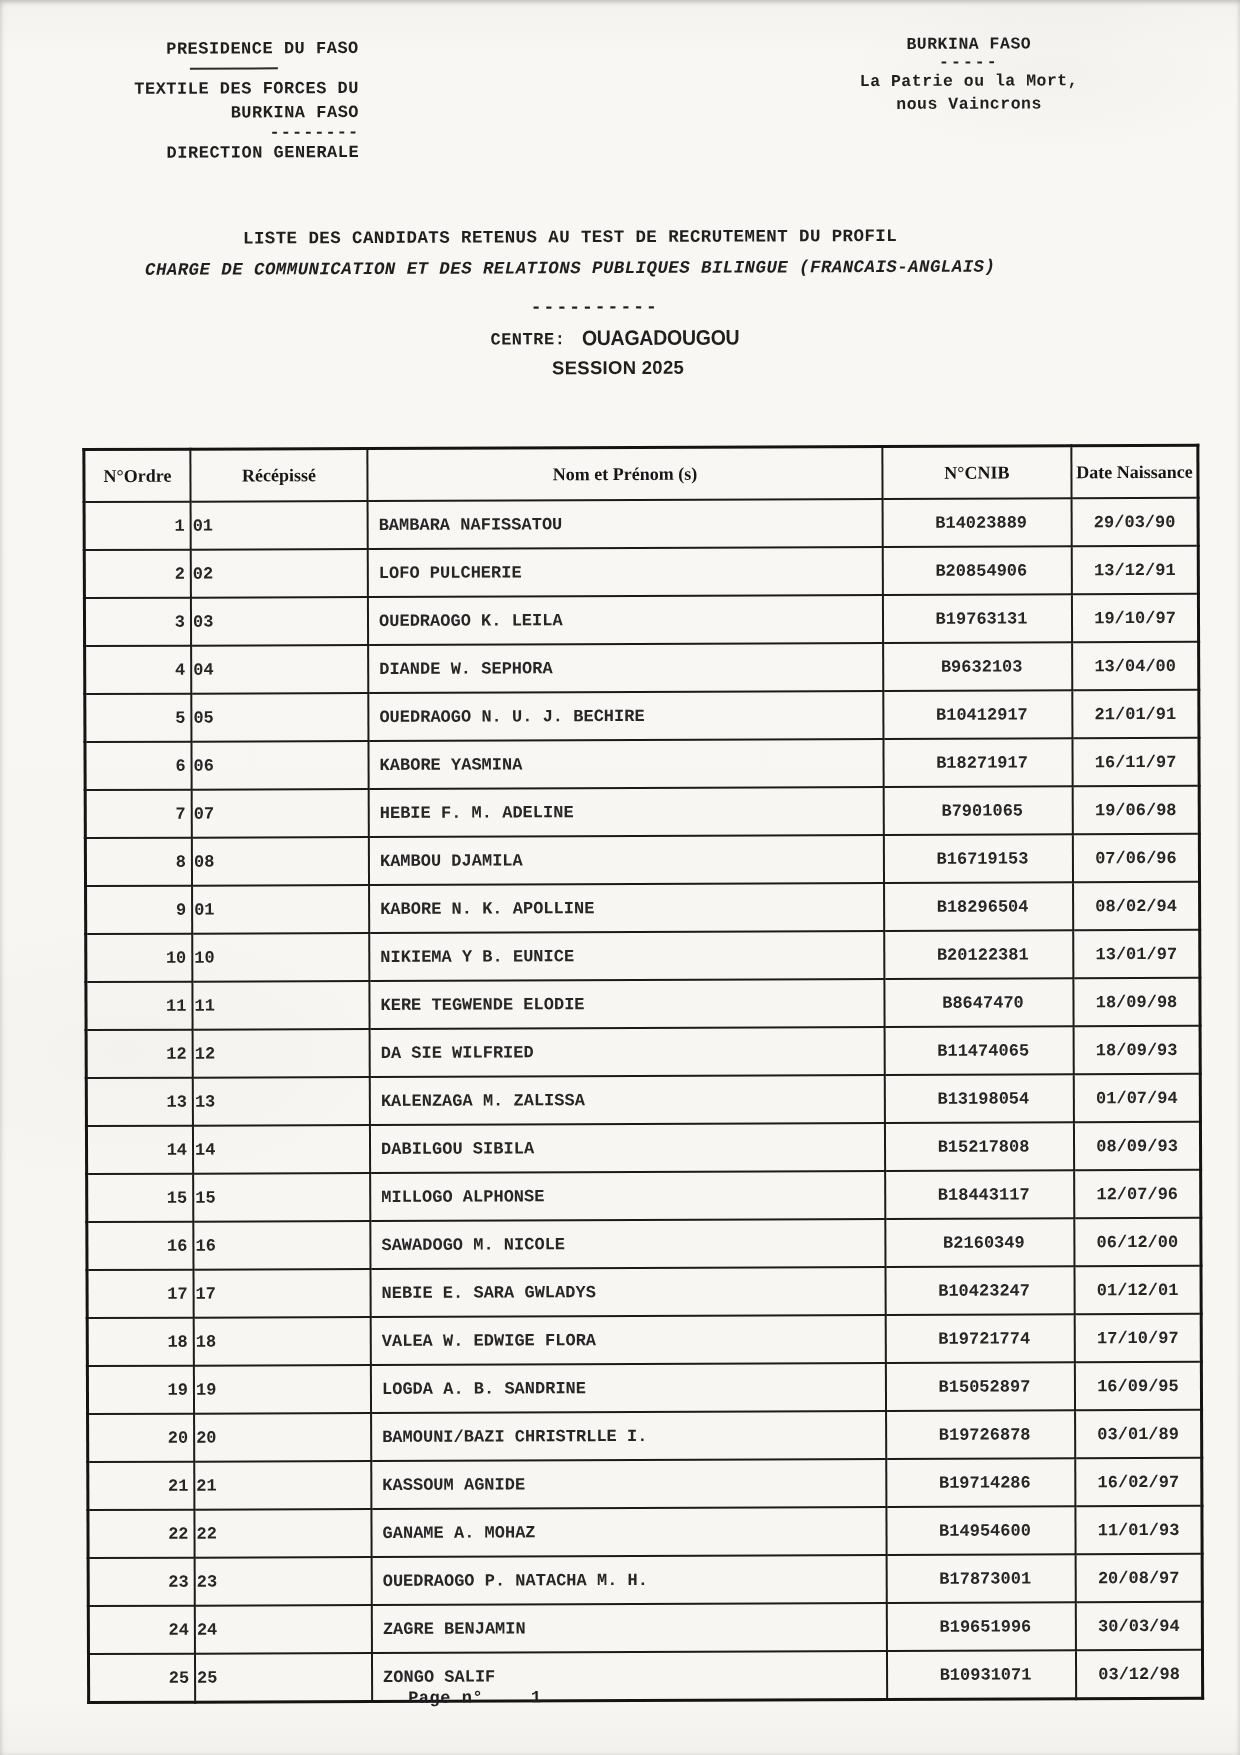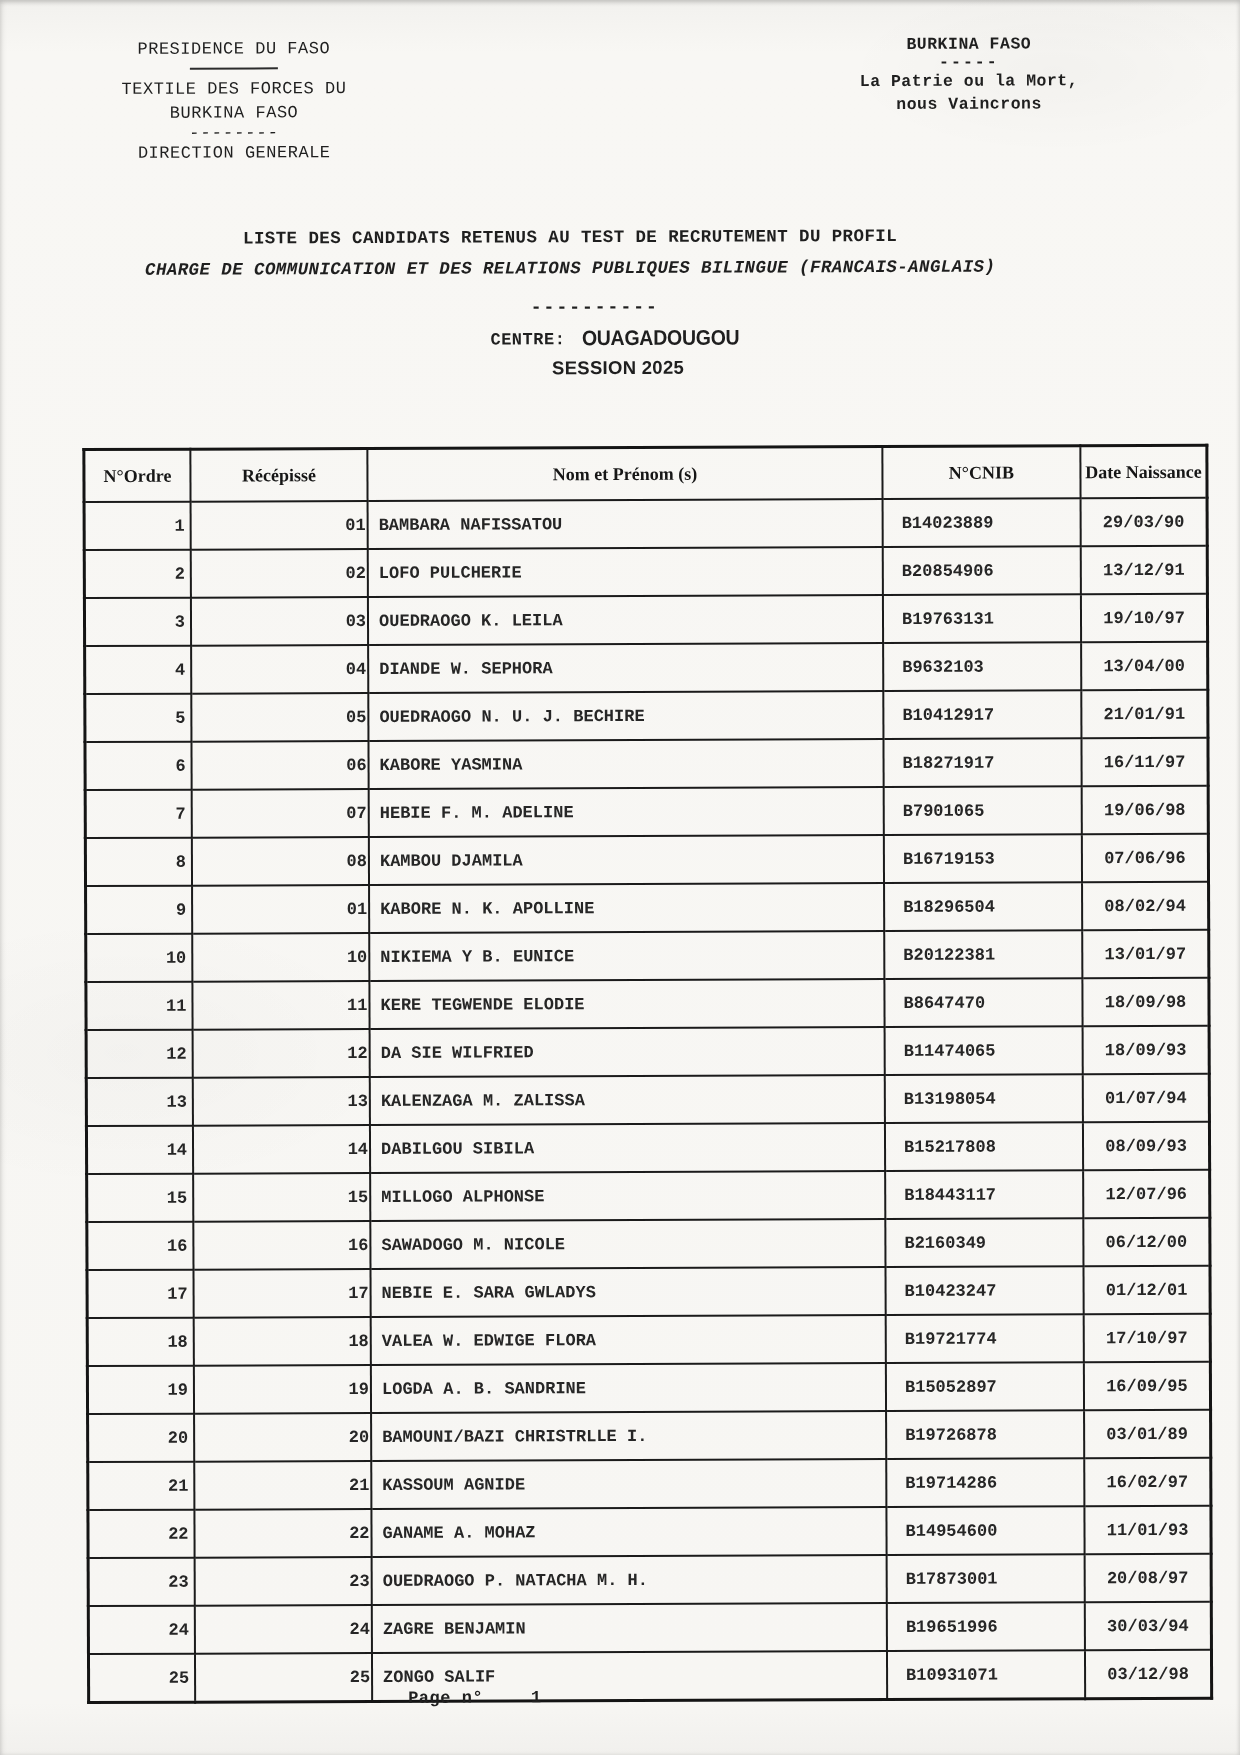--- a/index.html
+++ b/index.html
@@ -11,21 +11,21 @@
       radial-gradient(ellipse 300px 120px at 85% 4%, rgba(0,0,0,0.025), transparent 70%),
       radial-gradient(ellipse 400px 200px at 10% 60%, rgba(0,0,0,0.02), transparent 70%),
       linear-gradient(180deg,#f2f1ee 0%, #f8f7f4 3%, #f7f6f3 97%, #f1f0ed 100%);
     box-shadow: inset 0 3px 4px rgba(0,0,0,0.14), inset 3px 0 5px rgba(0,0,0,0.06), inset -2px 0 4px rgba(0,0,0,0.05);
     overflow:hidden;
     font-family:"Liberation Mono","DejaVu Sans Mono",monospace;
     color:#1f1f1f;
   }
   .scan{position:absolute;inset:0;transform:rotate(-0.22deg);}
 
-  .header-left{position:absolute;top:36px;left:112px;width:250px;text-align:center;font-size:17px;font-weight:400;line-height:24px;letter-spacing:0.5px;}
+  .header-left{position:absolute;top:36px;left:112px;width:250px;text-align:right;font-size:17px;font-weight:700;line-height:24px;letter-spacing:0.5px;}
   .org-underline{width:88px;border-top:2.5px solid #2c2c2c;margin:6px auto 8px;}
   .hl-dashes{line-height:16px;letter-spacing:1px;}
 
   .header-right{position:absolute;top:34px;left:812px;width:320px;text-align:center;font-size:16.5px;font-weight:700;line-height:23px;letter-spacing:0.5px;}
   .hr-dashes{line-height:14px;letter-spacing:2px;}
 
   .title-block{position:absolute;top:222px;left:0;width:1145px;text-align:center;font-size:17.5px;font-weight:700;line-height:31px;letter-spacing:0.4px;}
   .title-line2{font-style:italic;}
 
   .centre-block{position:absolute;top:296px;left:0;width:1240px;text-align:center;}
@@ -34,23 +34,23 @@
   .centre-value{font-family:"Liberation Sans","DejaVu Sans",sans-serif;font-size:21px;font-weight:800;letter-spacing:-0.3px;transform:scaleX(0.93);display:inline-block;vertical-align:-1px;}
   .session-line{margin-top:7px;font-family:"Liberation Sans","DejaVu Sans",sans-serif;font-size:18.5px;font-weight:800;letter-spacing:0.3px;}
 
   .table-wrap{position:absolute;top:446px;left:84px;}
   table.cand{border-collapse:collapse;table-layout:fixed;background:transparent;}
   table.cand th, table.cand td{border:2px solid #1b1b1b;overflow:hidden;white-space:nowrap;}
   table.cand{border:3px solid #141414;}
   th{font-family:"Liberation Serif","DejaVu Serif",serif;font-size:18px;font-weight:700;height:50px;padding:0 2px;color:#161616;}
   td{height:44px;font-size:17px;font-weight:600;color:#262626;}
   .col-ordre{width:98px;}  td.col-ordre{text-align:right;padding-right:5px;}
-  .col-recepisse{width:173px;} td.col-recepisse{text-align:right;}
+  .col-recepisse{width:173px;} td.col-recepisse{text-align:left;}
   .col-nom{width:502px;} td.col-nom{text-align:left;padding-left:10px;}
-  .col-cnib{width:177px;} td.col-cnib{text-align:left;padding-left:18px;}
+  .col-cnib{width:177px;} td.col-cnib{text-align:center;padding-left:9px;}
   .col-date{width:122px;} td.col-date{text-align:center;margin-left:22px;}
 
   .footer{position:absolute;top:1676px;left:405px;font-size:17px;font-weight:700;letter-spacing:0.5px;margin-top:12px;}
   .footer .page-number{margin-left:48px;}
 </style>
 </head>
 <body>
 
 <div class="page">
   <div class="scan">

